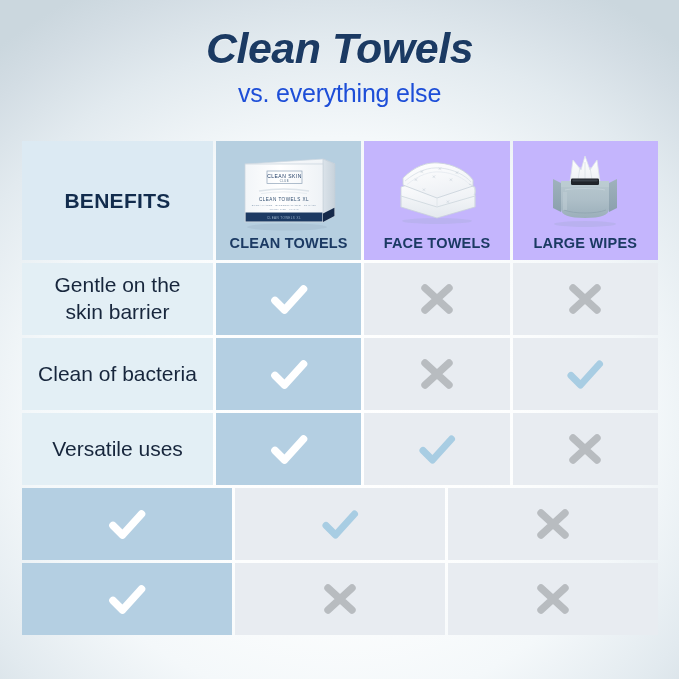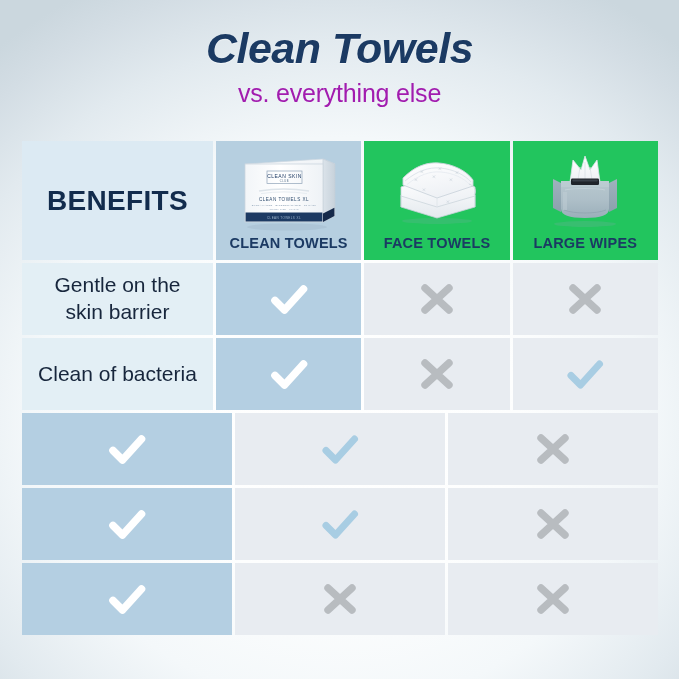--- a/index.html
+++ b/index.html
@@ -18,21 +18,21 @@
   #page{ position:absolute; inset:0;border-radius:24px; }
 
   
   .title-wrap{ position:absolute; left:0; top:26px; width:679px; text-align:center; }
   .main-title{
     font-size:43px; font-weight:bold; font-style:italic;
     color:#1b3a63; letter-spacing:-0.5px; line-height:1.05;
     text-shadow:0 1px 1px rgba(255,255,255,0.55);
   }
   .sub-title{
-    font-size:25px; color:#a21caf; line-height:1.2;
+    font-size:25px; color:#1d4ed8; line-height:1.2;
     margin-top:7px; letter-spacing:-0.2px;
   }
 
   
   #table{
     position:absolute; left:22px; top:141px;
     width:636px; height:494px;
     display:flex; flex-direction:column;
     row-gap:3px;
   }
@@ -42,27 +42,27 @@
 
   .cell{ position:relative; display:flex; align-items:center; justify-content:center; }
   .c-benefit{ width:191px; }
   .c-prod{ flex:1; }
 
   
   .head .c-benefit{
     background:#dceaf3;
   }
   .head .c-prod{
-    background:#22c55e;
+    background:#c4b5fd;
     flex-direction:column; justify-content:flex-start;
   }
   .head .c-prod.hl{ background:#b6cfe0; }
 
   .benefits-label{
-    font-size:28px; font-weight:bold; color:#122c4d; letter-spacing:0.3px;
+    font-size:21px; font-weight:bold; color:#122c4d; letter-spacing:0.3px;
   }
 
   .prod-img{
     flex:1; width:100%;
     display:flex; align-items:center; justify-content:center;
     padding-top:4px;
   }
   .prod-name{
     font-size:14.5px; font-weight:bold; color:#1b3a63;
     letter-spacing:0.2px; padding-bottom:9px; text-align:center;
@@ -294,20 +294,23 @@
       </div>
       <div class="cell c-prod">
         <span class="mark"><svg viewBox="0 0 44 44" width="44" height="44">
       <path d="M8 23.5 L17.5 33 L36.5 12" fill="none" stroke="#a8cde3" stroke-width="7" stroke-linecap="round" stroke-linejoin="round"></path>
             </svg></span>
       </div>
     </div>
 
 
     <div class="trow body">
+      <div class="cell c-benefit">
+        <span class="benefit-text">Versatile uses</span>
+      </div>
       <div class="cell c-prod hl">
         <span class="mark"><svg viewBox="0 0 44 44" width="44" height="44">
       <path d="M8 23.5 L17.5 33 L36.5 12" fill="none" stroke="#ffffff" stroke-width="7.6" stroke-linecap="round" stroke-linejoin="round"></path>
             </svg></span>
       </div>
       <div class="cell c-prod">
         <span class="mark"><svg viewBox="0 0 44 44" width="44" height="44">
       <path d="M8 23.5 L17.5 33 L36.5 12" fill="none" stroke="#a8cde3" stroke-width="7" stroke-linecap="round" stroke-linejoin="round"></path>
             </svg></span>
       </div>

